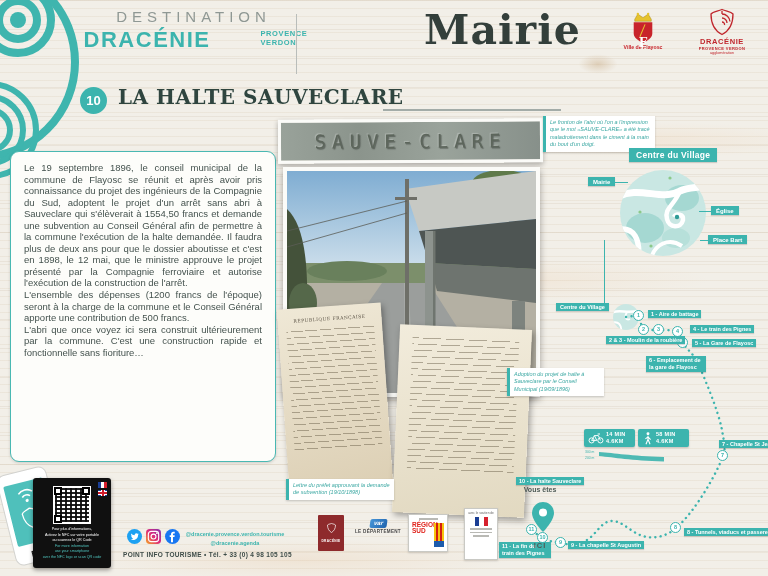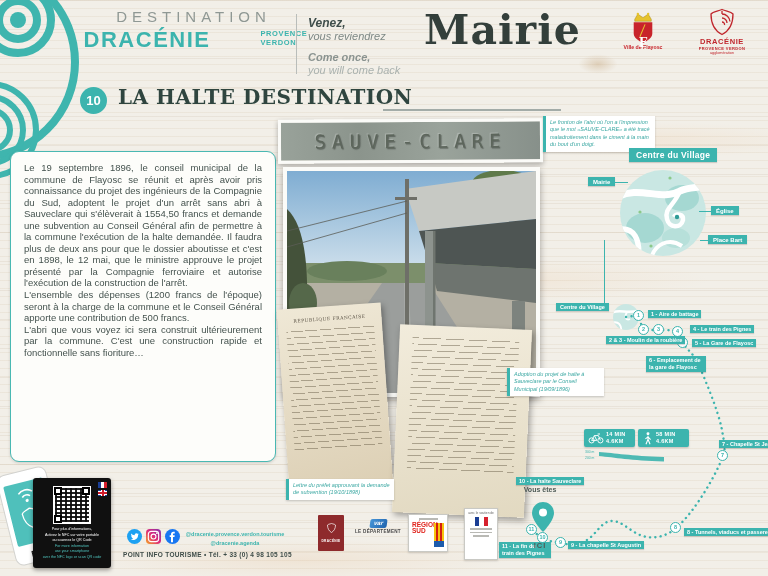--- a/index.html
+++ b/index.html
@@ -155,26 +155,20 @@
     <div class="dracline">
       <span class="dash-deco"></span>
       <span class="dracname">DRACÉNIE</span>
       <span class="pvstack">
         <span>PROVENCE</span>
         <span>VERDON</span>
       </span>
     </div>
   </div>
   <div class="abs divider"></div>
-  <div class="abs tagline">
-    <div class="tg1">Venez,</div>
-    <div class="tg2">vous reviendrez</div>
-    <div class="tg3">Come once,</div>
-    <div class="tg4">you will come back</div>
-  </div>
   <div class="abs town">Mairie</div>
 
   <div class="abs crest">
     <svg width="30" height="32" viewBox="0 0 26 31" style="display:block;margin:0 auto;">
       <path d="M5,7 L8,2 L13,5.5 L18,2 L21,7 L21,9 L5,9 Z" fill="#e6c32e" stroke="#a88b1d" stroke-width=".5"></path>
       <circle cx="8" cy="2" r="1.2" fill="#e6c32e"></circle>
         <circle cx="18" cy="2" r="1.2" fill="#e6c32e"></circle>
       <path d="M4,10 H22 V21 C22,26 13,30 13,30 C13,30 4,26 4,21 Z" fill="#c8242b"></path>
       <path d="M15,12 L10,24" stroke="#e6c32e" stroke-width="1"></path>
     </svg>
@@ -191,27 +185,27 @@
         <path d="M13,14 a2.5,2.5 0 0 1 2.5,3"></path>
         <path d="M13,6 v-3"></path>
       </g>
     </svg>
     <div class="agglo-name">DRACÉNIE</div>
     <div class="agglo-sub">PROVENCE VERDON</div>
     <div class="agglo-sub2">agglomération</div>
   </div>
 
   <div class="abs title-badge">10</div>
-  <div class="abs page-title">LA HALTE DESTINATION</div>
+  <div class="abs page-title">LA HALTE SAUVECLARE</div>
   <div class="abs title-rule"></div>
 
   <div class="abs card">
     <p>Le 19 septembre 1896, le conseil municipal de la commune de Flayosc se réunit et après avoir pris connaissance du projet des ingénieurs de la Compagnie du Sud, adoptent le projet d'un arrêt sans abri à Sauveclare qui s'élèverait à 1554,50 francs et demande une subvention au Conseil Général afin de permettre à la commune l'exécution de la halte demandée. Il faudra plus de deux ans pour que le dossier aboutisse et c'est en 1898, le 12 mai, que le ministre approuve le projet présenté par la Compagnie ferroviaire et autorise l'exécution de la construction de l'arrêt.</p>
     <p>L'ensemble des dépenses (1200 francs de l'époque) seront à la charge de la commune et le Conseil Général apporte une contribution de 500 francs.</p>
-    <p>L'abri que vous voyez ici sera construit ultérieurement par la commune. C'est une construction rapide et fonctionnelle sans fioriture…</p>
+    <p>L'abri que once voyez ici sera construit ultérieurement par la commune. C'est une construction rapide et fonctionnelle sans fioriture…</p>
   </div>
 
   <div class="abs strip">
     <span>SAUVE-CLARE</span>
   </div>
 
   <div class="abs photo">
     <svg width="249" height="222" viewBox="0 0 249 222">
       <defs>
         <linearGradient id="skyg" x1="0" y1="0" x2="0" y2="1">

